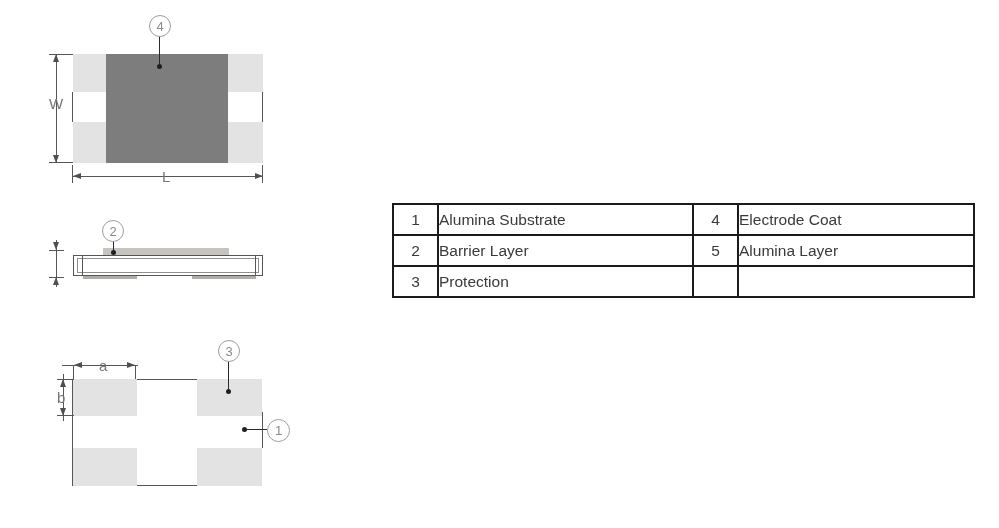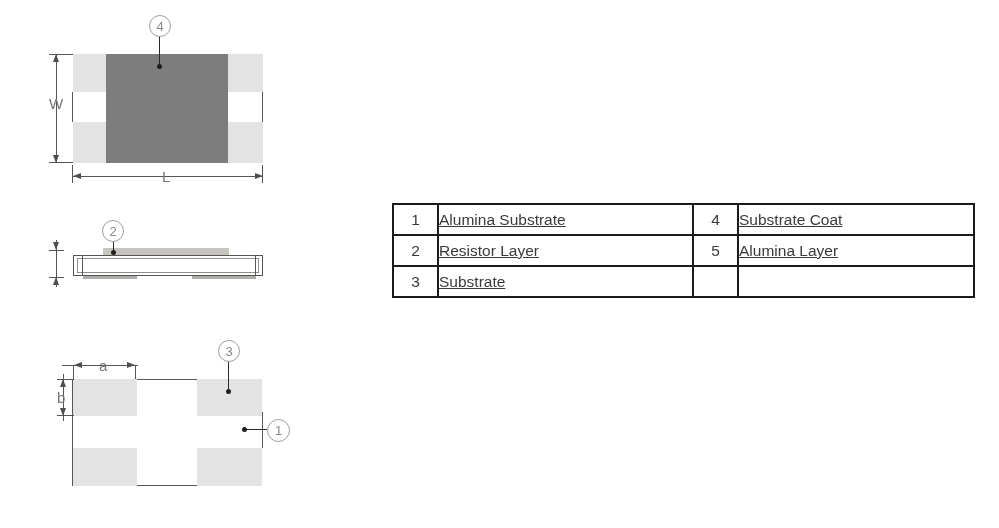--- a/index.html
+++ b/index.html
@@ -21,21 +21,21 @@
   .tri.right{border-top:3.5px solid transparent;border-bottom:3.5px solid transparent;border-left:8px solid #4f4f4f;}
   .outline{position:absolute;border:1.4px solid #555;background:#fff;box-sizing:border-box;}
   .outline-inner{position:absolute;border:1px solid #8f8f8f;background:transparent;box-sizing:border-box;}
   .resistor{position:absolute;background:#c7c4bf;}
   .step{position:absolute;background:#b0ada8;}
   table.legend{position:absolute;left:392px;top:203px;border-collapse:collapse;
                font-size:15.5px;color:#3a3a3a;table-layout:fixed;}
   table.legend td{border:2px solid #1b1b1b;height:31px;padding:0;box-sizing:border-box;
                   vertical-align:middle;background:#fff;}
   td.num{width:45px;text-align:center;}
-  td.lbl{padding-left:10px;text-decoration:underline;}
+  td.lbl{padding-left:10px;}
   td.lbl.c2{width:255px;}
   td.lbl.c4{width:236px;}
 </style>
 </head>
 <body>
 
 <div class="canvas">
 
   <div>
 
@@ -133,30 +133,30 @@
       <span>1</span>
     </div>
   </div>
 
   <table class="legend">
     <tbody>
       <tr>
         <td class="num">1</td>
         <td class="lbl c2">Alumina Substrate</td>
         <td class="num">4</td>
-        <td class="lbl c4">Substrate Coat</td>
+        <td class="lbl c4">Electrode Coat</td>
       </tr>
       <tr>
         <td class="num">2</td>
-        <td class="lbl c2">Resistor Layer</td>
+        <td class="lbl c2">Barrier Layer</td>
         <td class="num">5</td>
         <td class="lbl c4">Alumina Layer</td>
       </tr>
       <tr>
         <td class="num">3</td>
-        <td class="lbl c2">Substrate</td>
+        <td class="lbl c2">Protection</td>
         <td class="num"></td>
         <td class="lbl c4"></td>
       </tr>
     </tbody>
   </table>
 
 </div>
 
 </body></html>

